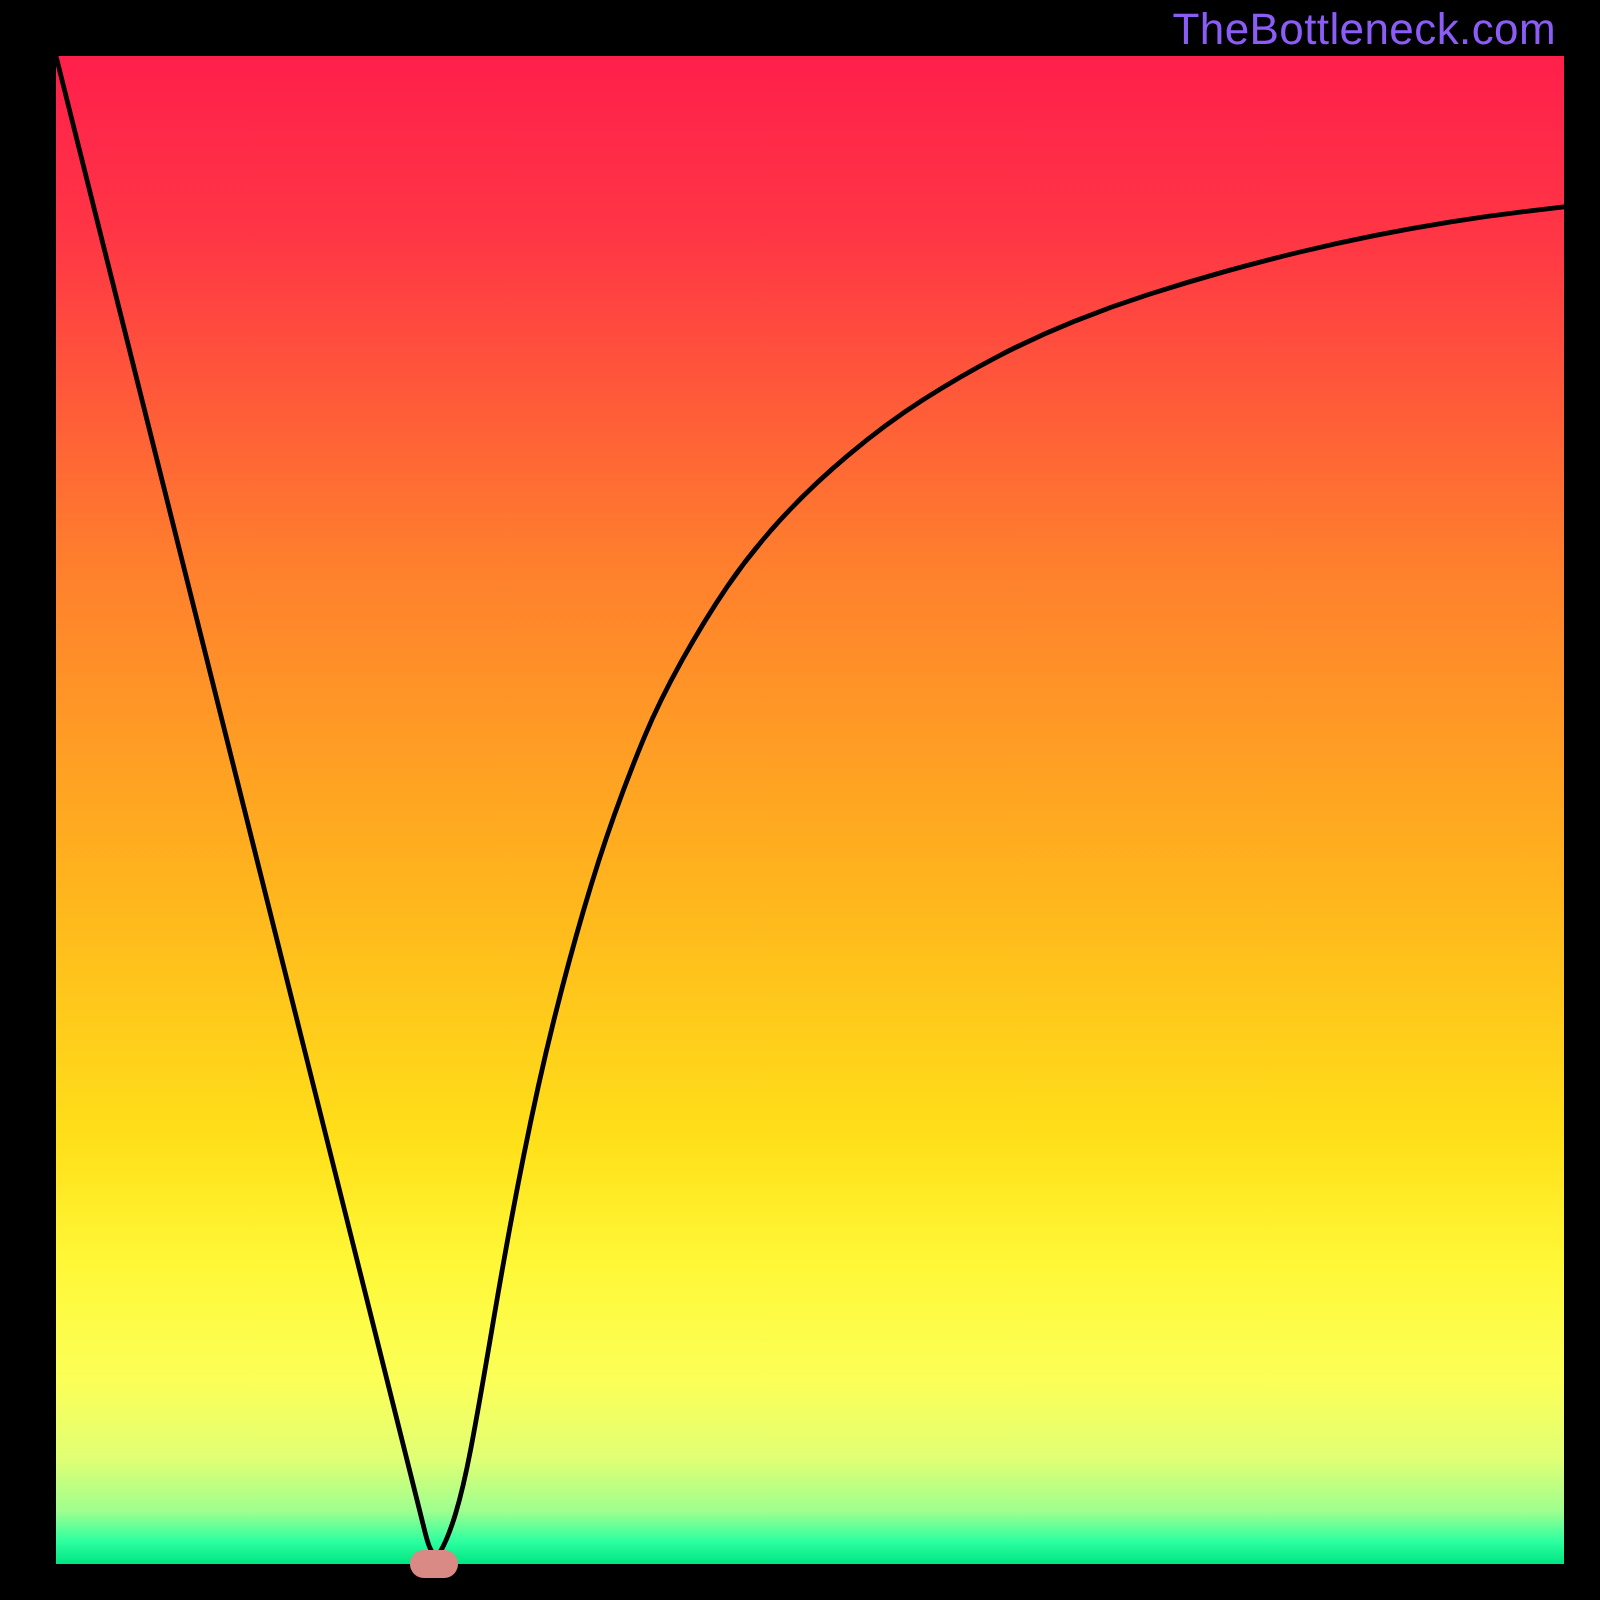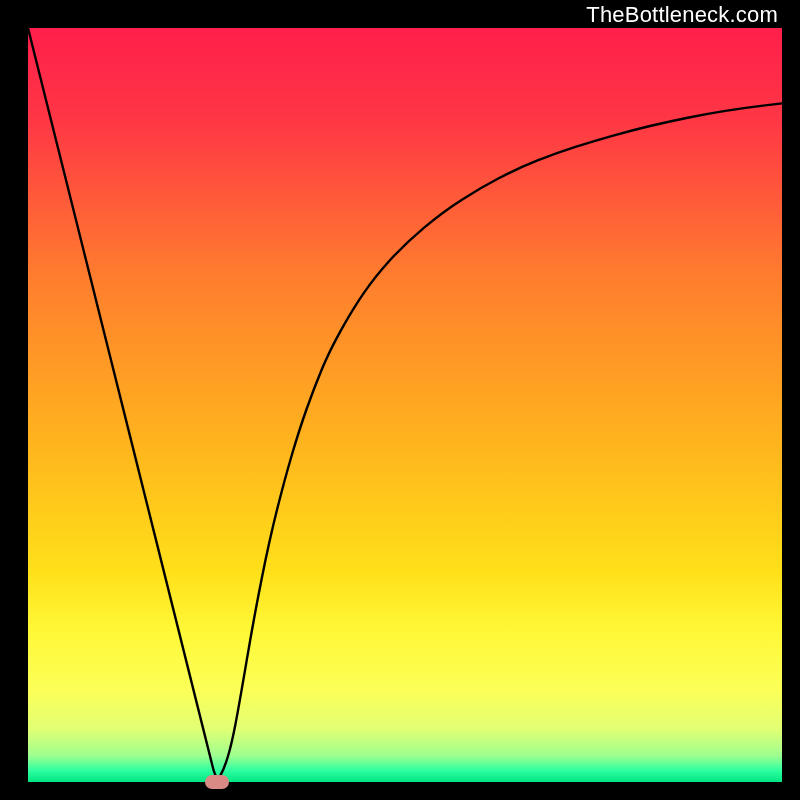--- a/index.html
+++ b/index.html
@@ -17,21 +17,21 @@
     width: 800px;
     height: 800px;
     background: #000;
   }
   .watermark {
     position: absolute;
     top: 2px;
     right: 22px;
     font-family: Arial, Helvetica, sans-serif;
     font-size: 22px;
-    color: #ffffff;
+    color: #8b5cf6;
     letter-spacing: 0.2px;
   }
   svg {
     position: absolute;
     left: 0;
     top: 0;
   }
   .marker {
     position: absolute;
     width: 24px;

